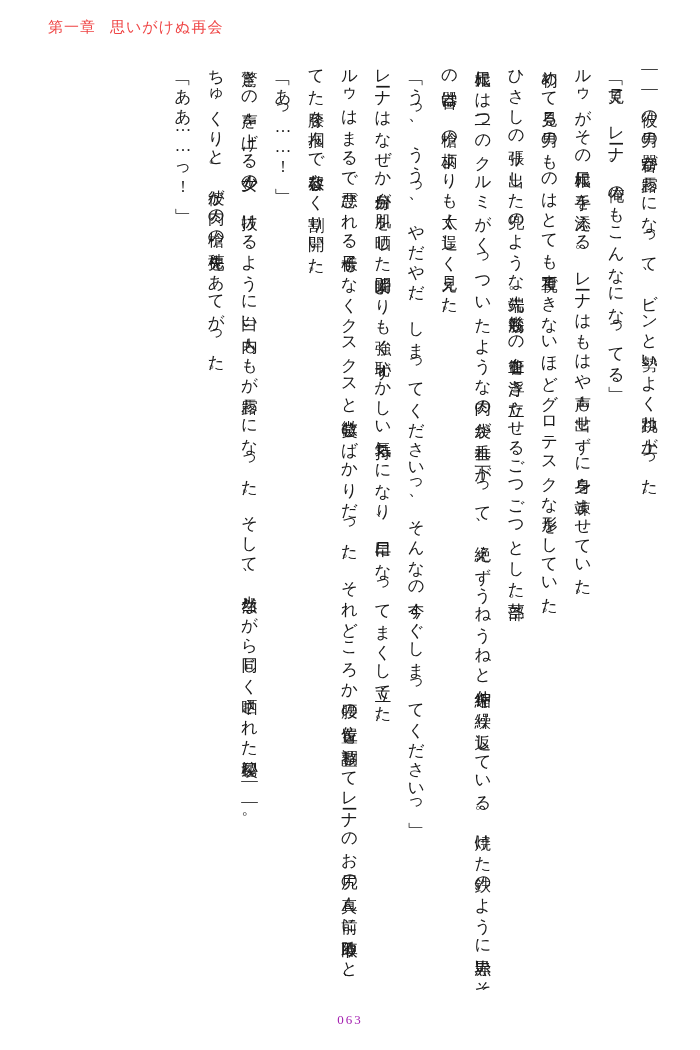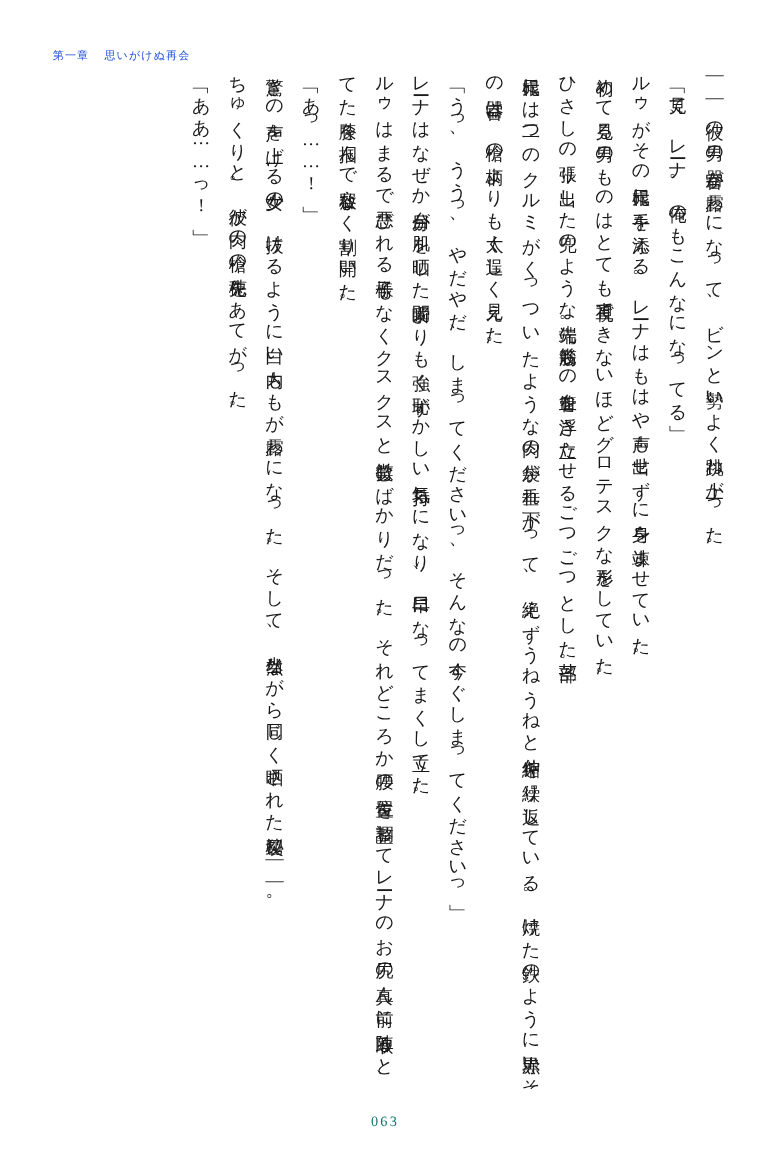--- a/index.html
+++ b/index.html
@@ -21,25 +21,24 @@
     top: 0;
     width: 700px;
     height: 1050px;
     box-sizing: border-box;
   }
   
   .header {
     position: absolute;
     top: 18px;
     left: 48px;
-    font-size: 10px;
+    font-size: 15px;
     letter-spacing: 1px;
     white-space: nowrap;
-    color: #1d4ed8;
-    margin-top: 26px;
+    color: #ef4444;
   }
   .header .chap-num {
     margin-right: 14px;
   }
   
   .body-text {
     position: absolute;
     top: 58px;
     right: 34px;
     left: 48px;
@@ -64,21 +63,21 @@
     text-indent: 0;
   }
   .page-number {
     position: absolute;
     bottom: 22px;
     left: 0;
     width: 700px;
     text-align: center;
     font-size: 13px;
     letter-spacing: 2px;
-    color: #0f766e;
+    color: #a21caf;
   }
 </style>
 </head>
 <body>
 
 <div class="page">
 
   <div class="header">
     <span class="chap-num">第一章</span><span class="chap-title">思いがけぬ再会</span>
   </div>

